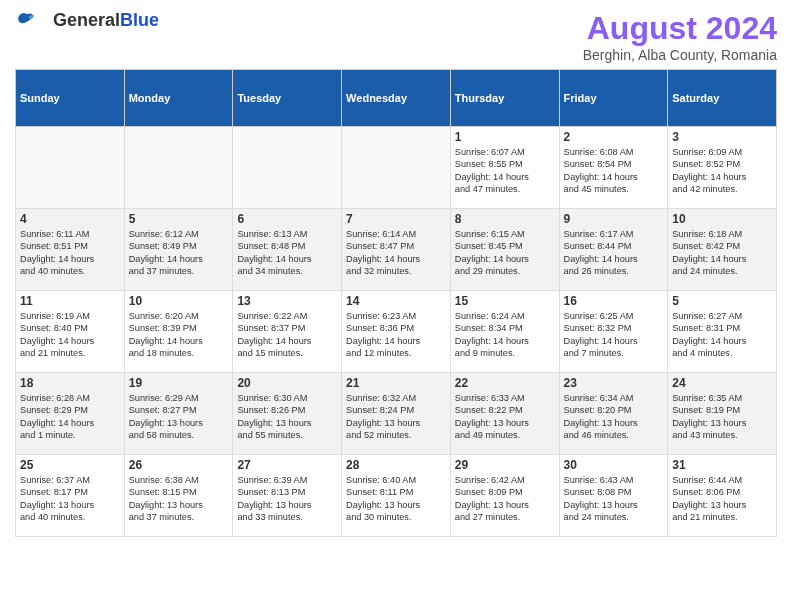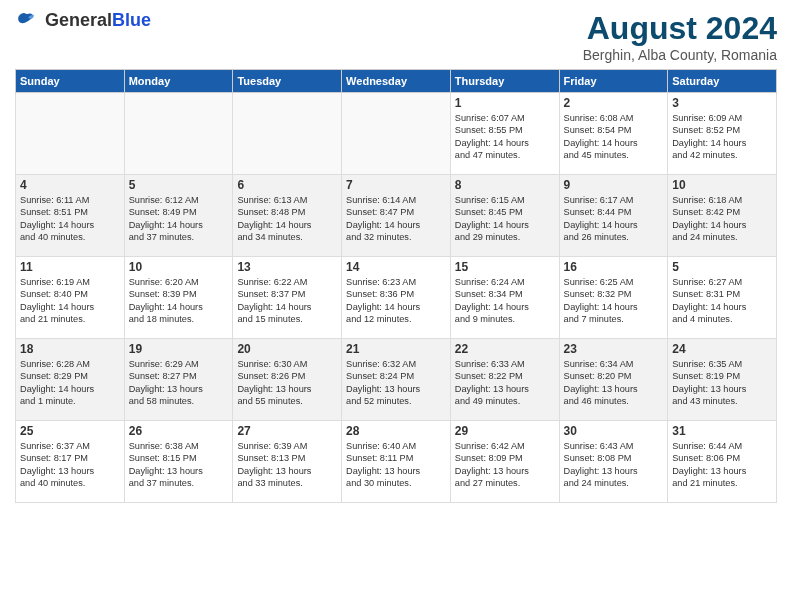--- a/index.html
+++ b/index.html
@@ -16,56 +16,56 @@
     }
     .header-row {
       display: flex;
       align-items: flex-start;
       justify-content: space-between;
       margin-bottom: 6px;
     }
     .logo {
       display: flex;
       align-items: center;
-      gap: 8px;
+      gap: 16px;
     }
     .logo-text {
       font-size: 18px;
       font-weight: bold;
       line-height: 1.1;
     }
     .logo-general { color: #333; }
     .logo-blue { color: #1d4ed8; }
     .logo-bird {
       width: 22px;
       height: 22px;
     }
     .title-block {
       text-align: right;
     }
     .month-title {
       font-size: 32px;
       font-weight: bold;
-      color: #0c4a6e;
+      color: #8b5cf6;
     }
     .location {
       font-size: 14px;
       color: #555;
     }
     table {
       width: 100%;
       border-collapse: collapse;
       table-layout: fixed;
     }
     th {
       background-color: #1a5dab;
       color: #fff;
       font-size: 11px;
       font-weight: bold;
-      padding: 5px 4px;
+      padding: 22px 4px;
       text-align: left;
       border: 1px solid #ccc;
     }
     td {
       vertical-align: top;
       padding: 3px 4px;
       border: 1px solid #ddd;
       font-size: 9.2px;
       color: #333;
       height: 82px;

